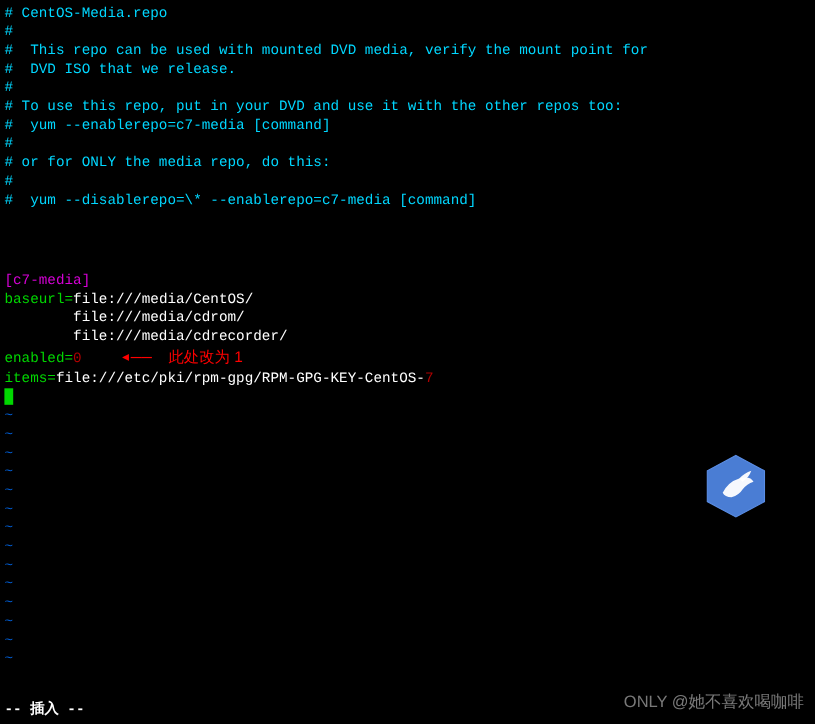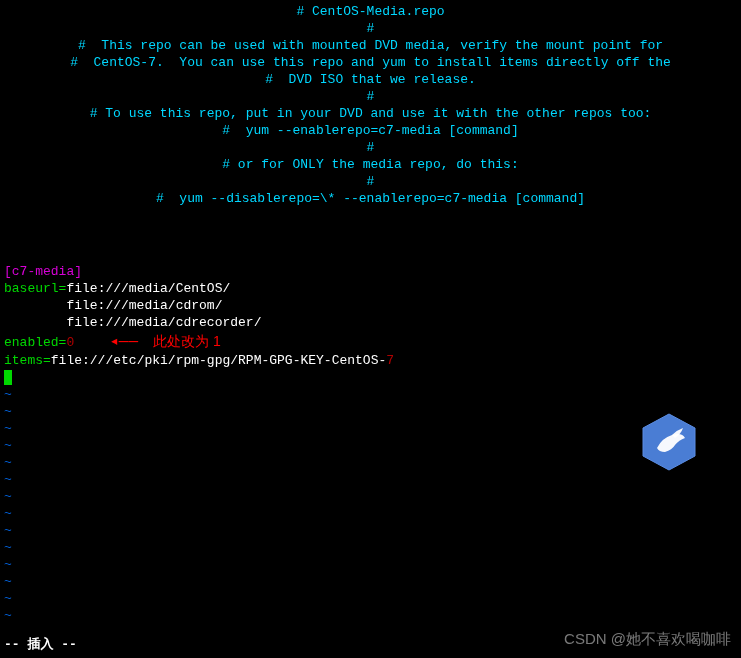--- a/index.html
+++ b/index.html
@@ -16,21 +16,21 @@
       width: 741px;
       height: 658px;
       overflow: hidden;
       position: relative;
       padding: 4px;
     }
     .line {
       white-space: pre;
       min-height: 17px;
     }
-    .cyan { color: #00d7ff; text-align: center; }
+    .cyan { color: #00d7ff; }
     .magenta { color: #d700d7; margin-top: 39px; }
     .green { color: #00d700; }
     .white { color: #ffffff; }
     .darkred { color: #af0000; }
     .blue-tilde { color: #005fd7; }
     .annotation {
       color: #ff0000;
       font-family: Liberation Sans, sans-serif;
       font-size: 14px;
       display: inline;
@@ -77,21 +77,20 @@
       height: 100%;
     }
   </style>
 </head>
 <body>
 
 <div>
   <div class="line cyan"># CentOS-Media.repo</div>
   <div class="line cyan">#</div>
   <div class="line cyan">#  This repo can be used with mounted DVD media, verify the mount point for</div>
-  <div class="line cyan">#  CentOS-7.  You can use this repo and yum to install items directly off the</div>
   <div class="line cyan">#  DVD ISO that we release.</div>
   <div class="line cyan">#</div>
   <div class="line cyan"># To use this repo, put in your DVD and use it with the other repos too:</div>
   <div class="line cyan">#  yum --enablerepo=c7-media [command]</div>
   <div class="line cyan">#</div>
   <div class="line cyan"># or for ONLY the media repo, do this:</div>
   <div class="line cyan">#</div>
   <div class="line cyan">#  yum --disablerepo=\* --enablerepo=c7-media [command]</div>
   <div class="line"></div>
   <div class="line magenta">[c7-media]</div>
@@ -112,21 +111,21 @@
   <div class="line blue-tilde">~</div>
   <div class="line blue-tilde">~</div>
   <div class="line blue-tilde">~</div>
   <div class="line blue-tilde">~</div>
   <div class="line blue-tilde">~</div>
   <div class="line blue-tilde">~</div>
 </div>
 
 <div class="status-line">-- 插入 --</div>
 
-<div class="watermark">CSDN @她不喜欢喝咖啡</div>
+<div class="watermark">ONLY @她不喜欢喝咖啡</div>
 
 <div class="logo">
   <svg viewBox="0 0 64 64">
     <polygon points="32,4 58,18 58,46 32,60 6,46 6,18" fill="#4a7dd4"></polygon>
     <polygon points="32,4 58,18 58,46 32,60 6,46 6,18" fill="none" stroke="#5a8de4" stroke-width="1"></polygon>
     <path d="M 20 38 Q 25 28 35 25 Q 45 22 48 28 Q 42 30 38 35 Q 35 40 28 42 Q 22 42 20 38 Z" fill="#ffffff" opacity="0.95"></path>
     <path d="M 35 25 Q 40 20 46 18 Q 44 24 38 28 Z" fill="#ffffff" opacity="0.95"></path>
   </svg>
 </div>
 

